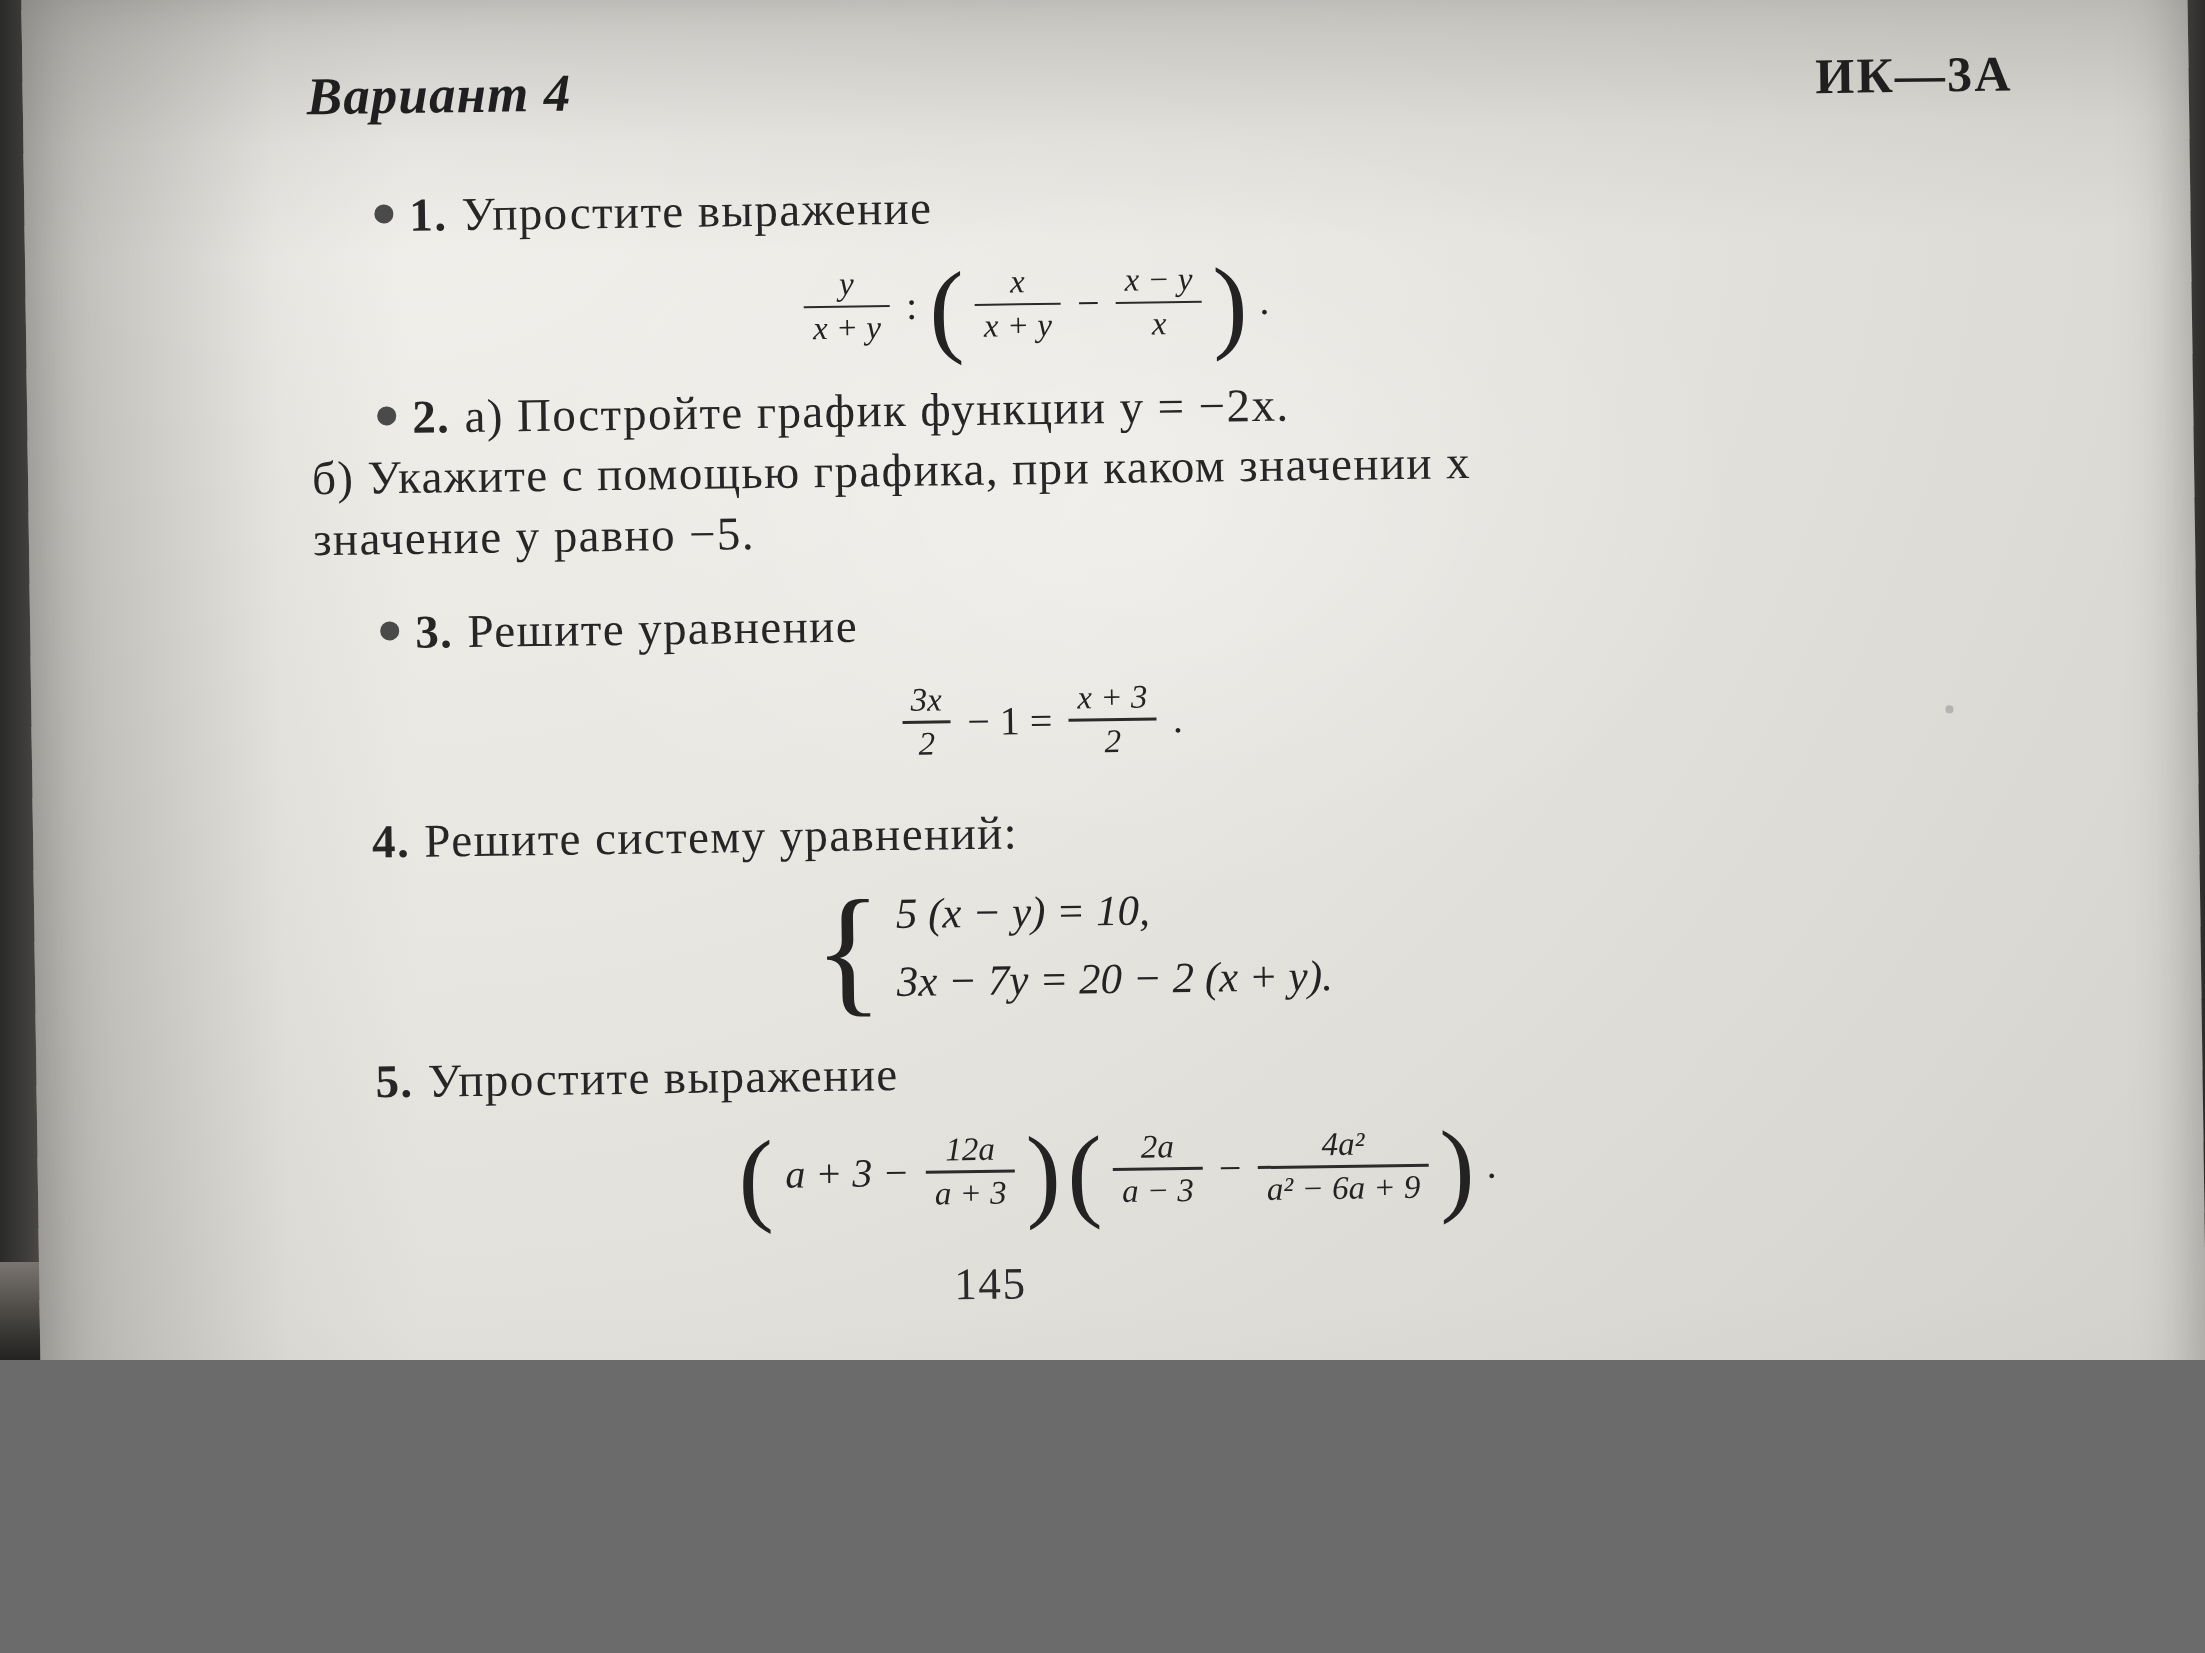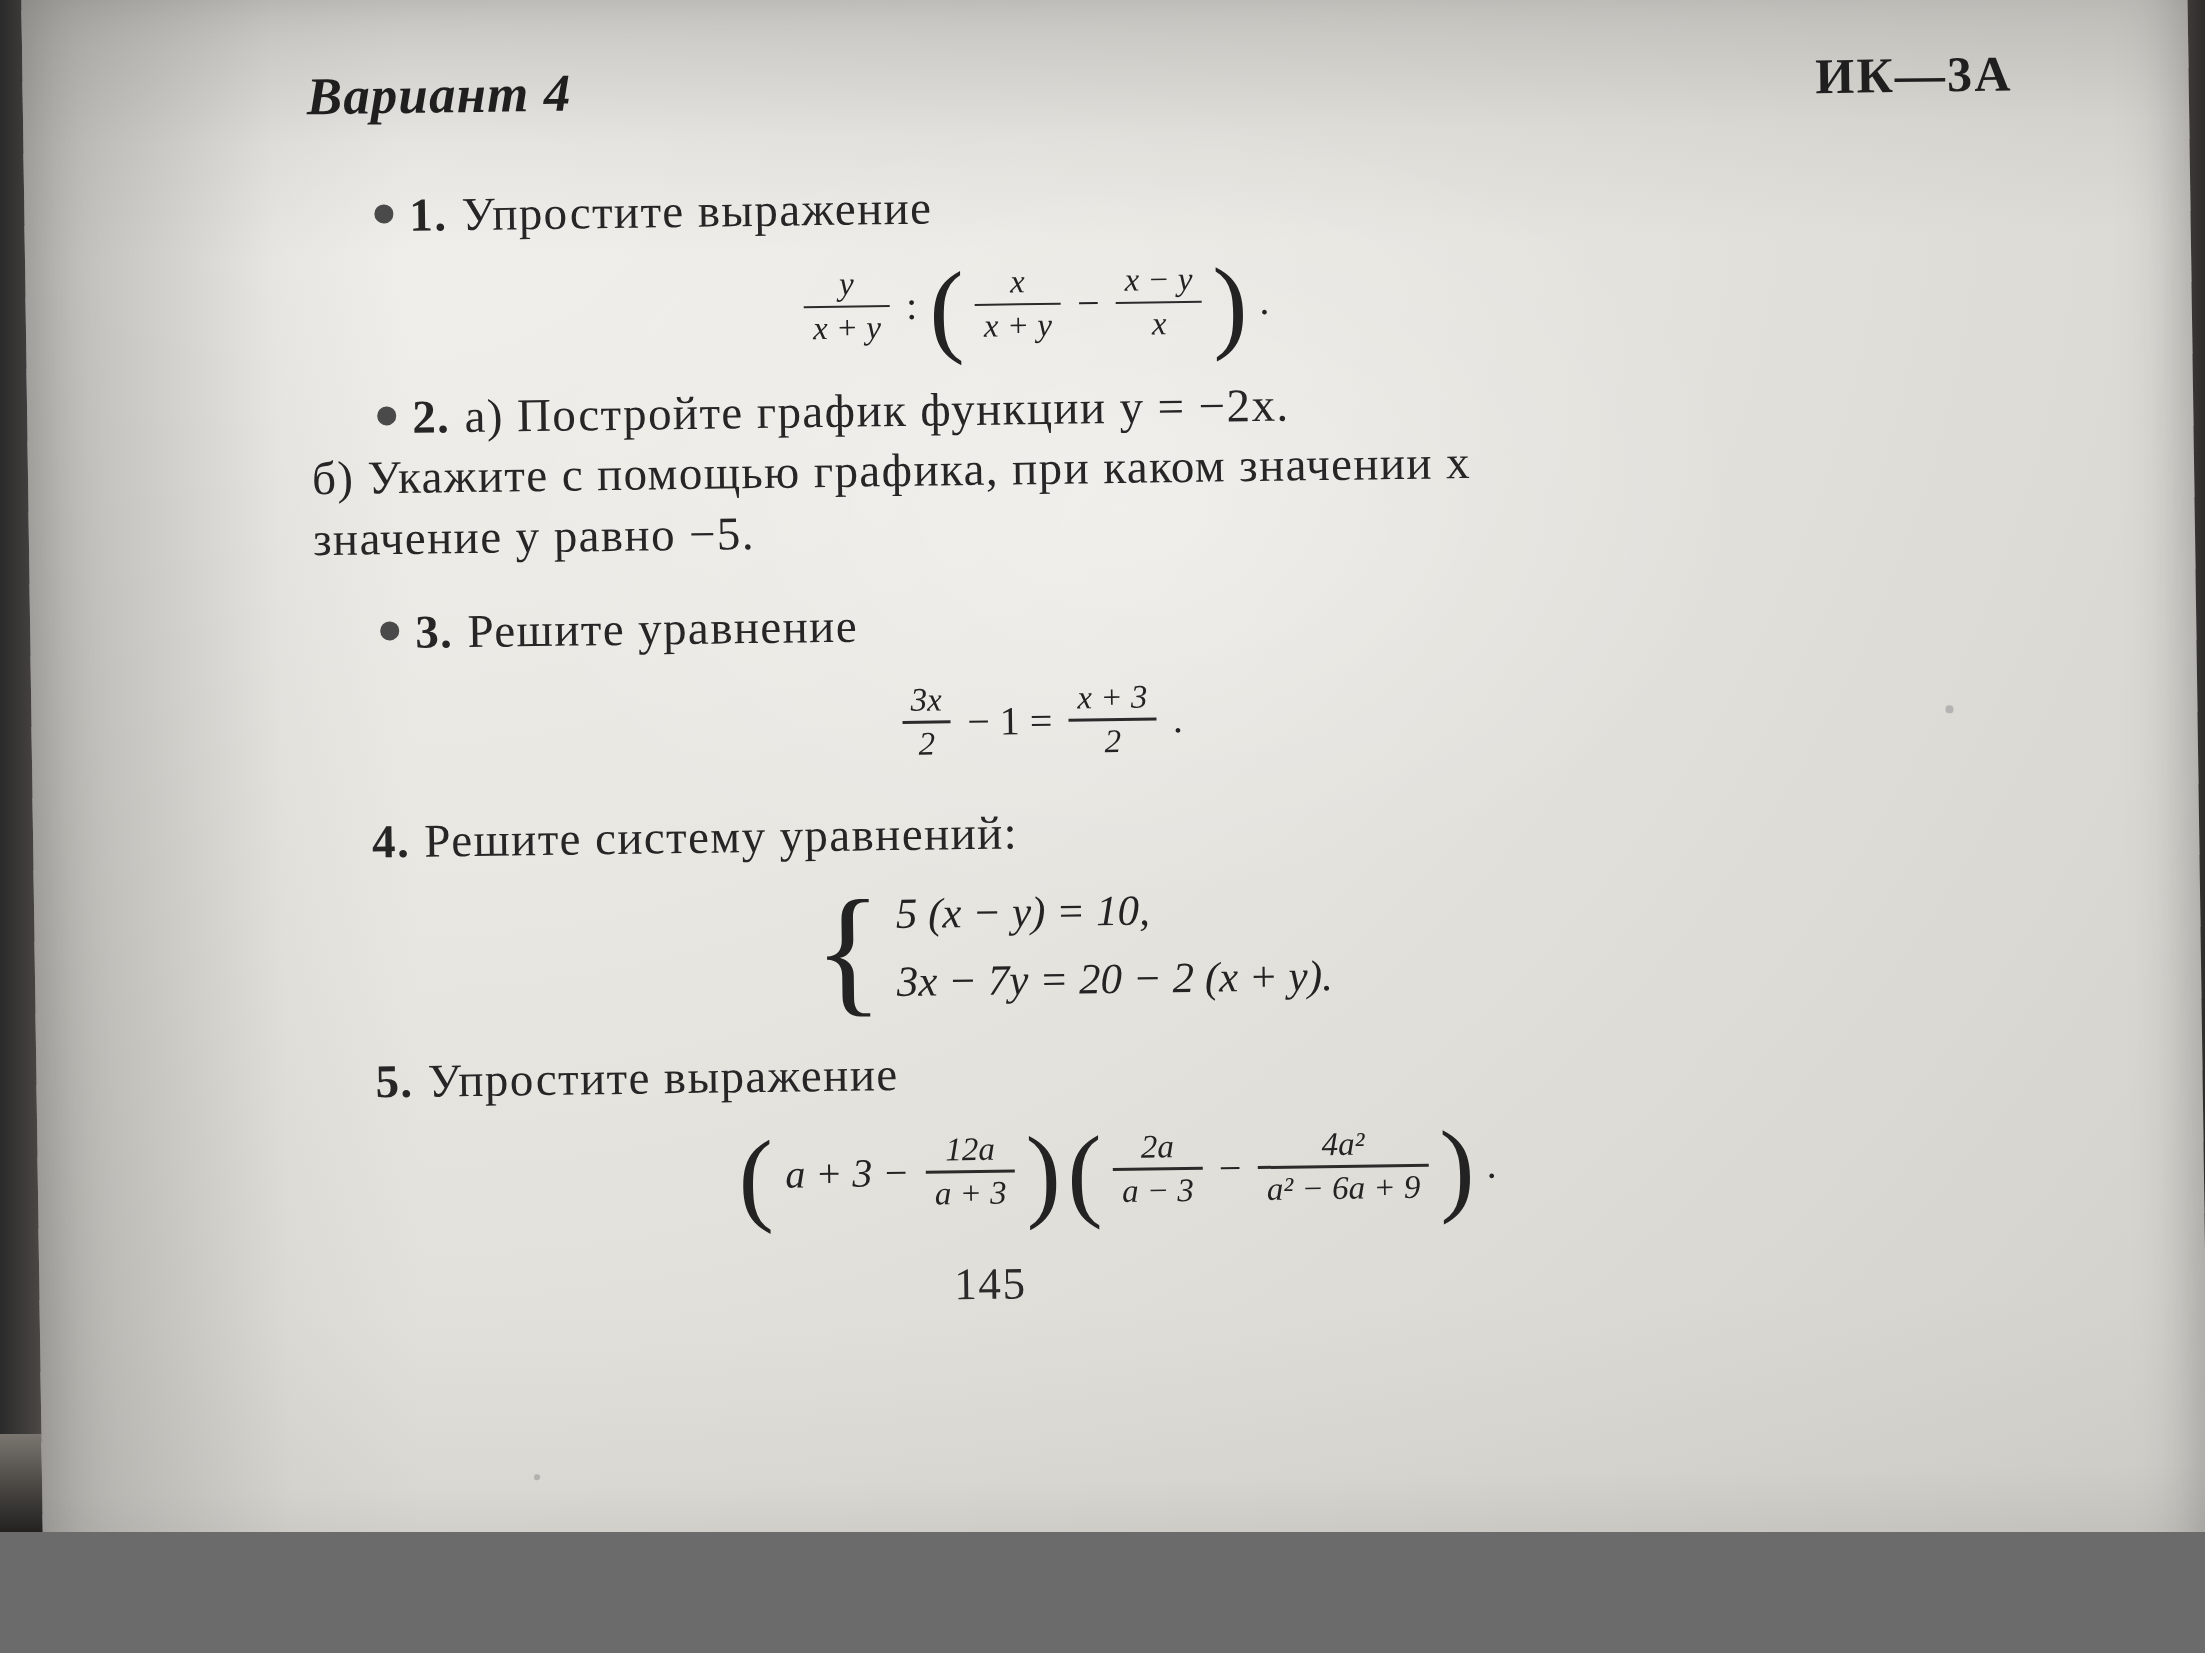--- a/index.html
+++ b/index.html
@@ -11,21 +11,21 @@
     width: 2205px;
     height: 1654px;
     overflow: hidden;
     font-family: "Liberation Serif", serif;
   }
 
   
   .photo {
     position: relative;
     width: 2205px;
-    height: 1532px;
+    height: 1360px;
     background: #5d5d5d;
     overflow: hidden;
   }
 
   
   .desk-left {
     position: absolute;
     left: 0; top: 0;
     width: 66px; height: 1654px;
     background: linear-gradient(90deg,#2a2a2a 0%, #4a4744 60%, #6d6a66 100%);

